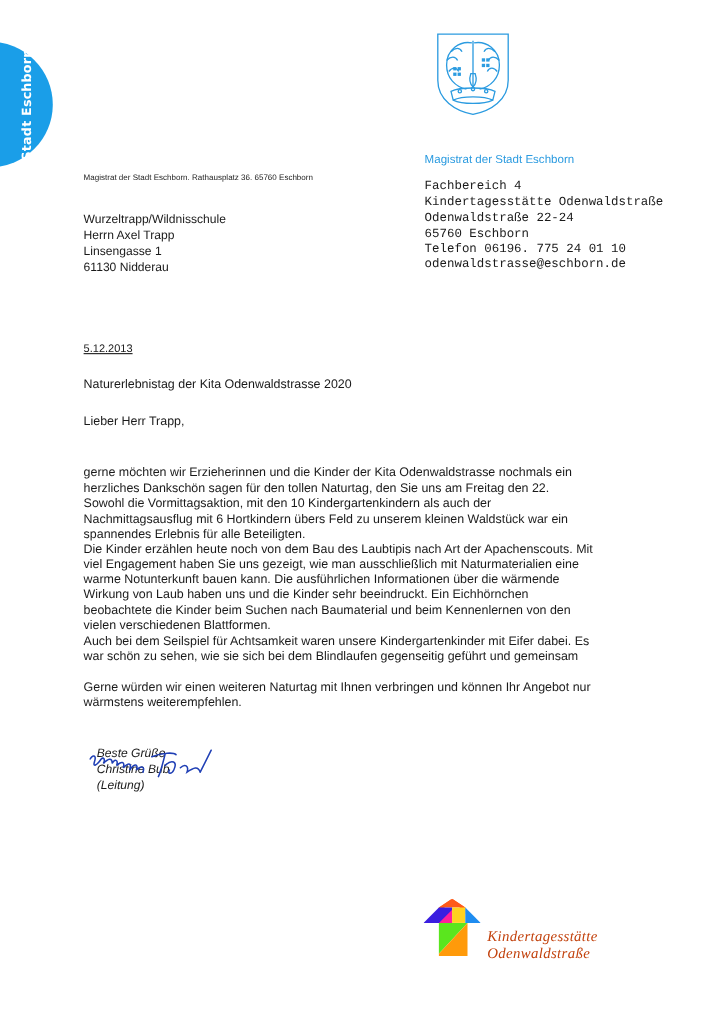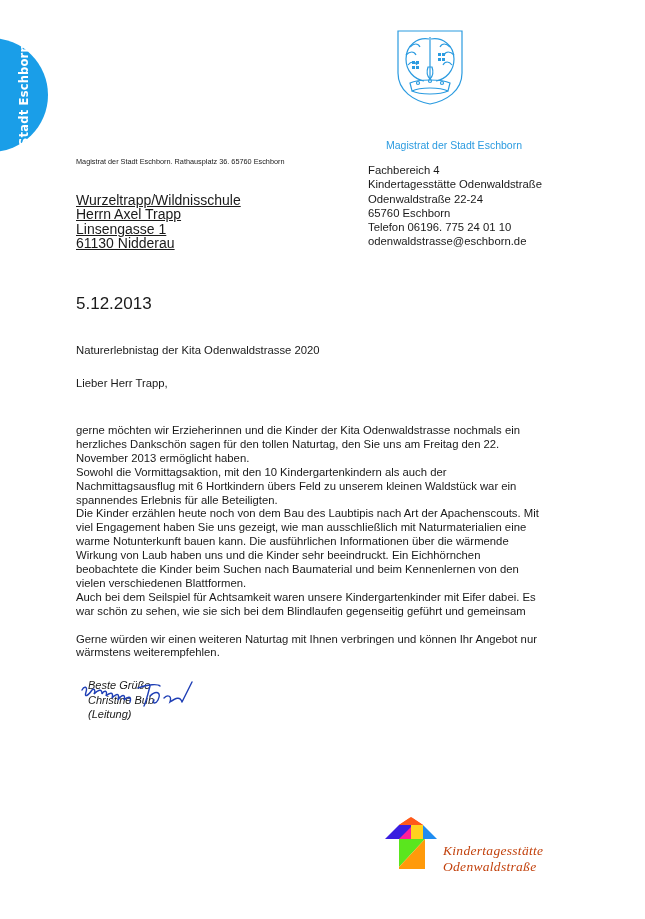--- a/index.html
+++ b/index.html
@@ -12,24 +12,24 @@
   #circle-text { left: 0px; top: 38px; width: 48px; height: 114px; display: flex; align-items: center; justify-content: center; }
   #circle-text span { transform: rotate(-90deg); white-space: nowrap; color: #ffffff;
                       font-family: "DejaVu Sans", sans-serif; font-size: 11.5px; font-weight: bold; letter-spacing: 0.2px; }
 
   #crest { left: 396px; top: 29px; width: 68px; height: 76px; }
 
   #magistrat-blue { left: 386px; top: 139px; font-size: 10.5px; color: #2b9be0; }
 
   #return-address { left: 76px; top: 157px; font-size: 7.3px; color: #222; }
 
-  #recipient { left: 76px; top: 193px; font-size: 14px; line-height: 14.3px; text-decoration: underline; }
-  #sender { left: 368px; top: 163px; font-size: 11.3px; line-height: 14.3px; }
+  #recipient { left: 76px; top: 193px; font-size: 11px; line-height: 14.3px; }
+  #sender { left: 386px; top: 163px; font-size: 11.3px; line-height: 14.3px; font-family: Liberation Mono, monospace; }
 
-  #date { left: 76px; top: 294px; font-size: 17px; }
+  #date { left: 76px; top: 312px; font-size: 10px; text-decoration: underline; }
 
   #subject { left: 76px; top: 344px; font-size: 11.3px; }
   #salutation { left: 76px; top: 377px; font-size: 11.3px; }
 
   #body { left: 76px; top: 408px; width: 530px; font-size: 11.3px; line-height: 13.9px; margin-top: 16px; }
   #body p { margin: 0; }
   #body .gap { height: 13.9px; }
 
   #closing { left: 88px; top: 678px; font-size: 11px; line-height: 14.5px; font-style: italic; }
   #signature { left: 76px; top: 680px; width: 130px; height: 34px; }
@@ -93,21 +93,20 @@
   <div>odenwaldstrasse@eschborn.de</div>
 </div>
 
 <div id="date" class="abs">5.12.2013</div>
 <div id="subject" class="abs">Naturerlebnistag der Kita Odenwaldstrasse 2020</div>
 <div id="salutation" class="abs">Lieber Herr Trapp,</div>
 
 <div id="body" class="abs">
   <p>gerne möchten wir Erzieherinnen und die Kinder der Kita Odenwaldstrasse nochmals ein</p>
   <p>herzliches Dankschön sagen für den tollen Naturtag, den Sie uns am Freitag den 22.</p>
-  <p>November 2013 ermöglicht haben.</p>
   <p>Sowohl die Vormittagsaktion, mit den 10 Kindergartenkindern als auch der</p>
   <p>Nachmittagsausflug mit 6 Hortkindern übers Feld zu unserem kleinen Waldstück war ein</p>
   <p>spannendes Erlebnis für alle Beteiligten.</p>
   <p>Die Kinder erzählen heute noch von dem Bau des Laubtipis nach Art der Apachenscouts. Mit</p>
   <p>viel Engagement haben Sie uns gezeigt, wie man ausschließlich mit Naturmaterialien eine</p>
   <p>warme Notunterkunft bauen kann. Die ausführlichen Informationen über die wärmende</p>
   <p>Wirkung von Laub haben uns und die Kinder sehr beeindruckt. Ein Eichhörnchen</p>
   <p>beobachtete die Kinder beim Suchen nach Baumaterial und beim Kennenlernen von den</p>
   <p>vielen verschiedenen Blattformen.</p>
   <p>Auch bei dem Seilspiel für Achtsamkeit waren unsere Kindergartenkinder mit Eifer dabei. Es</p>

